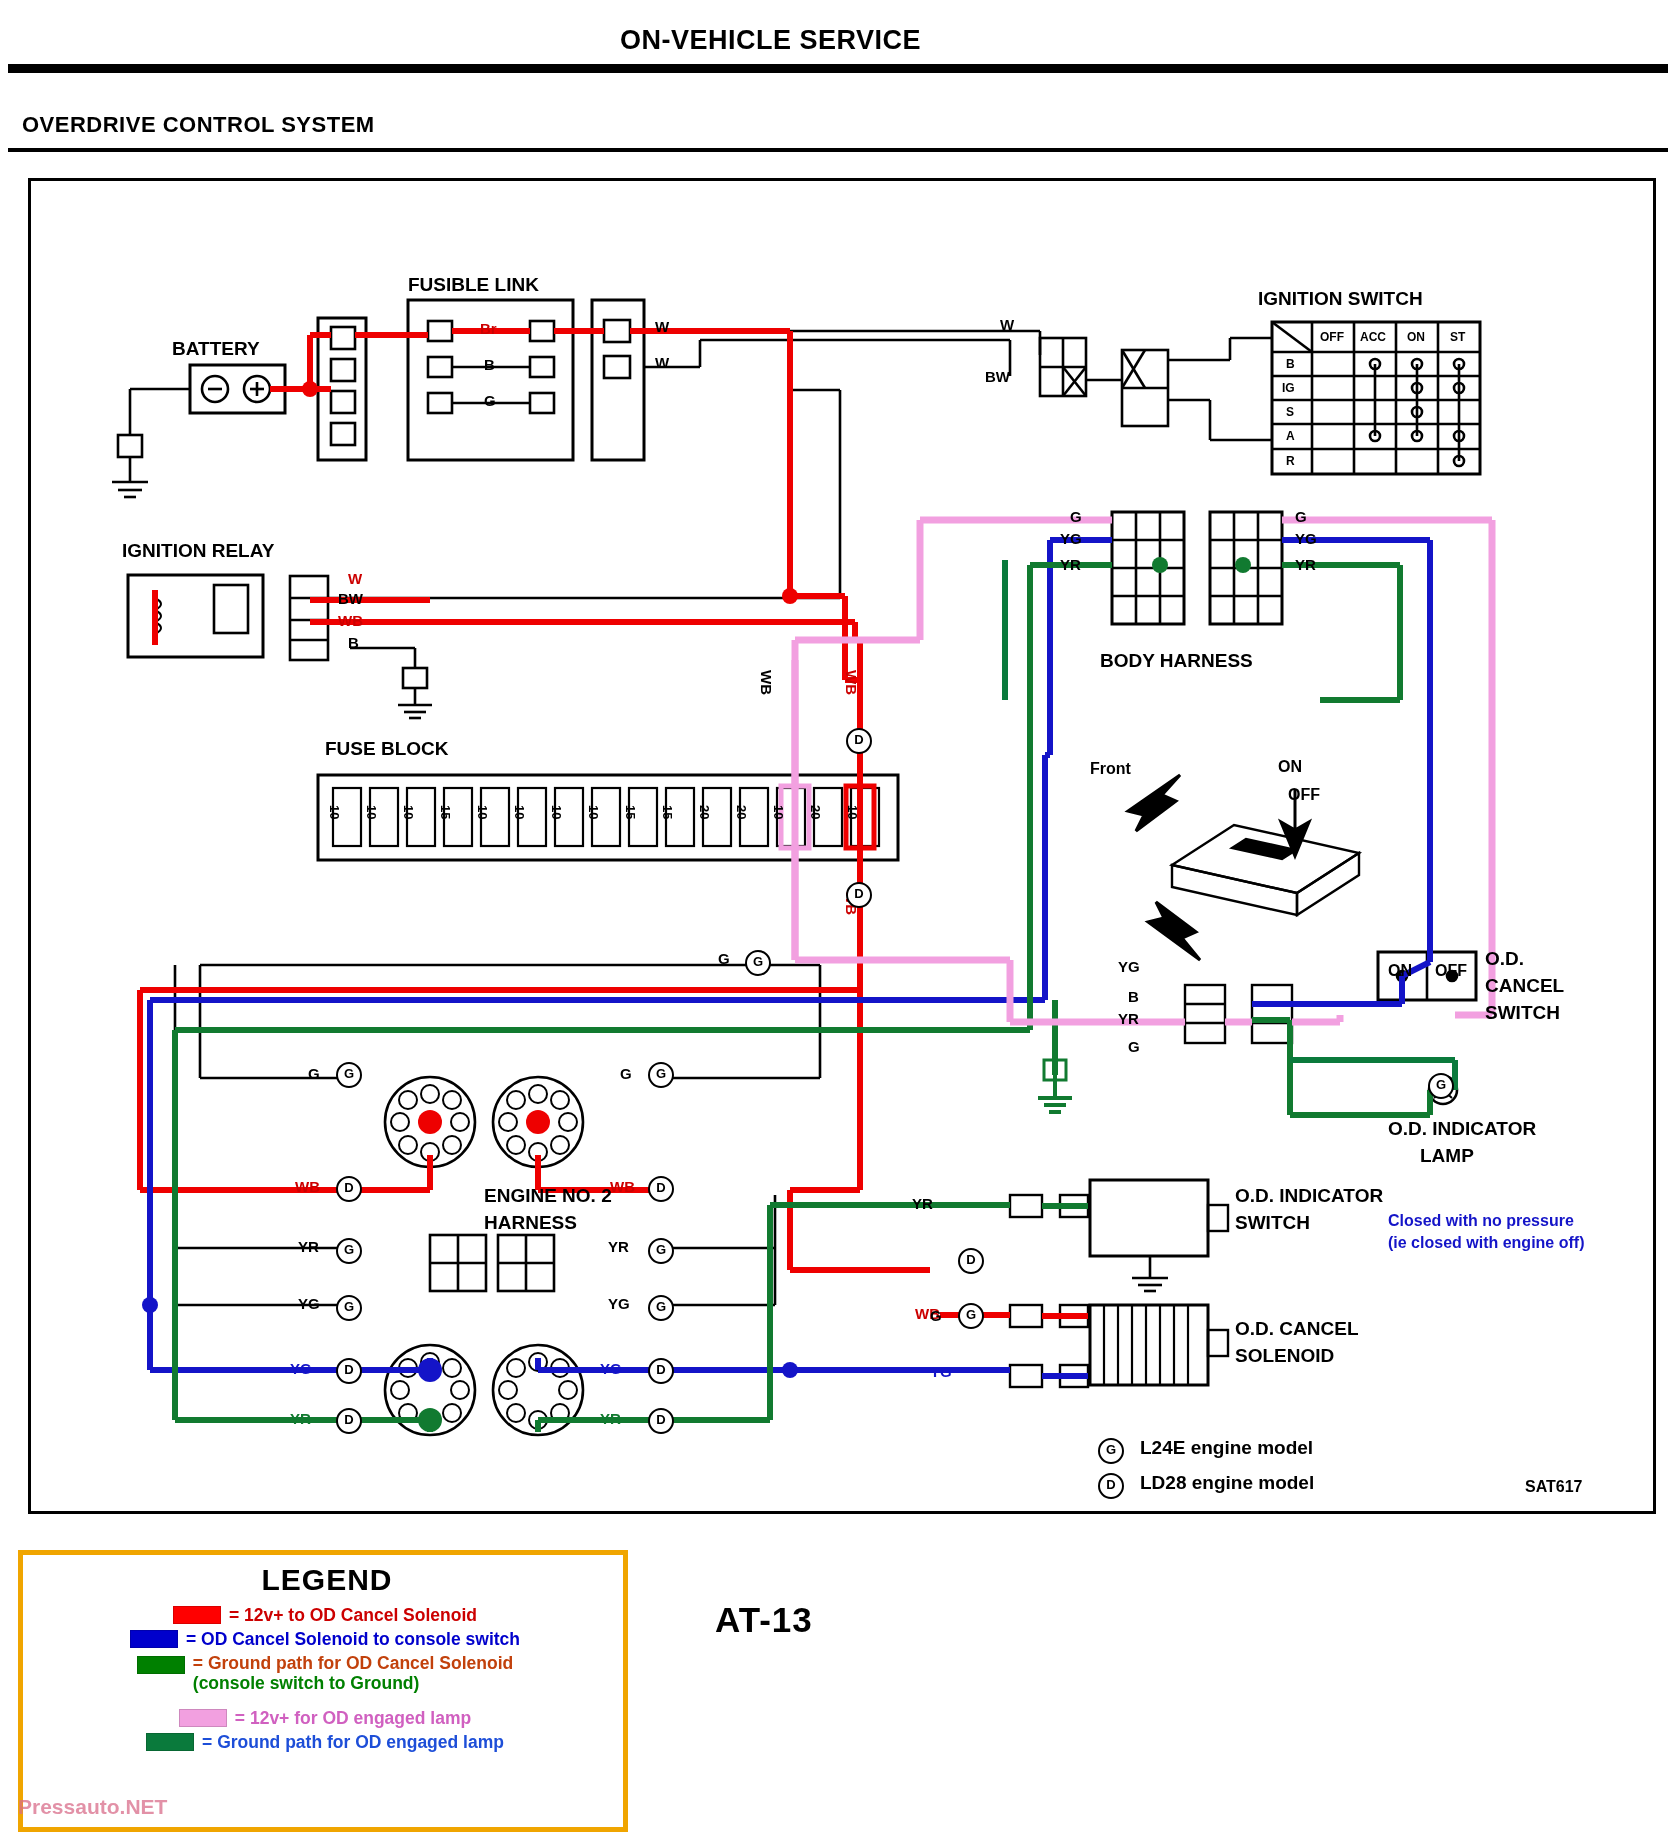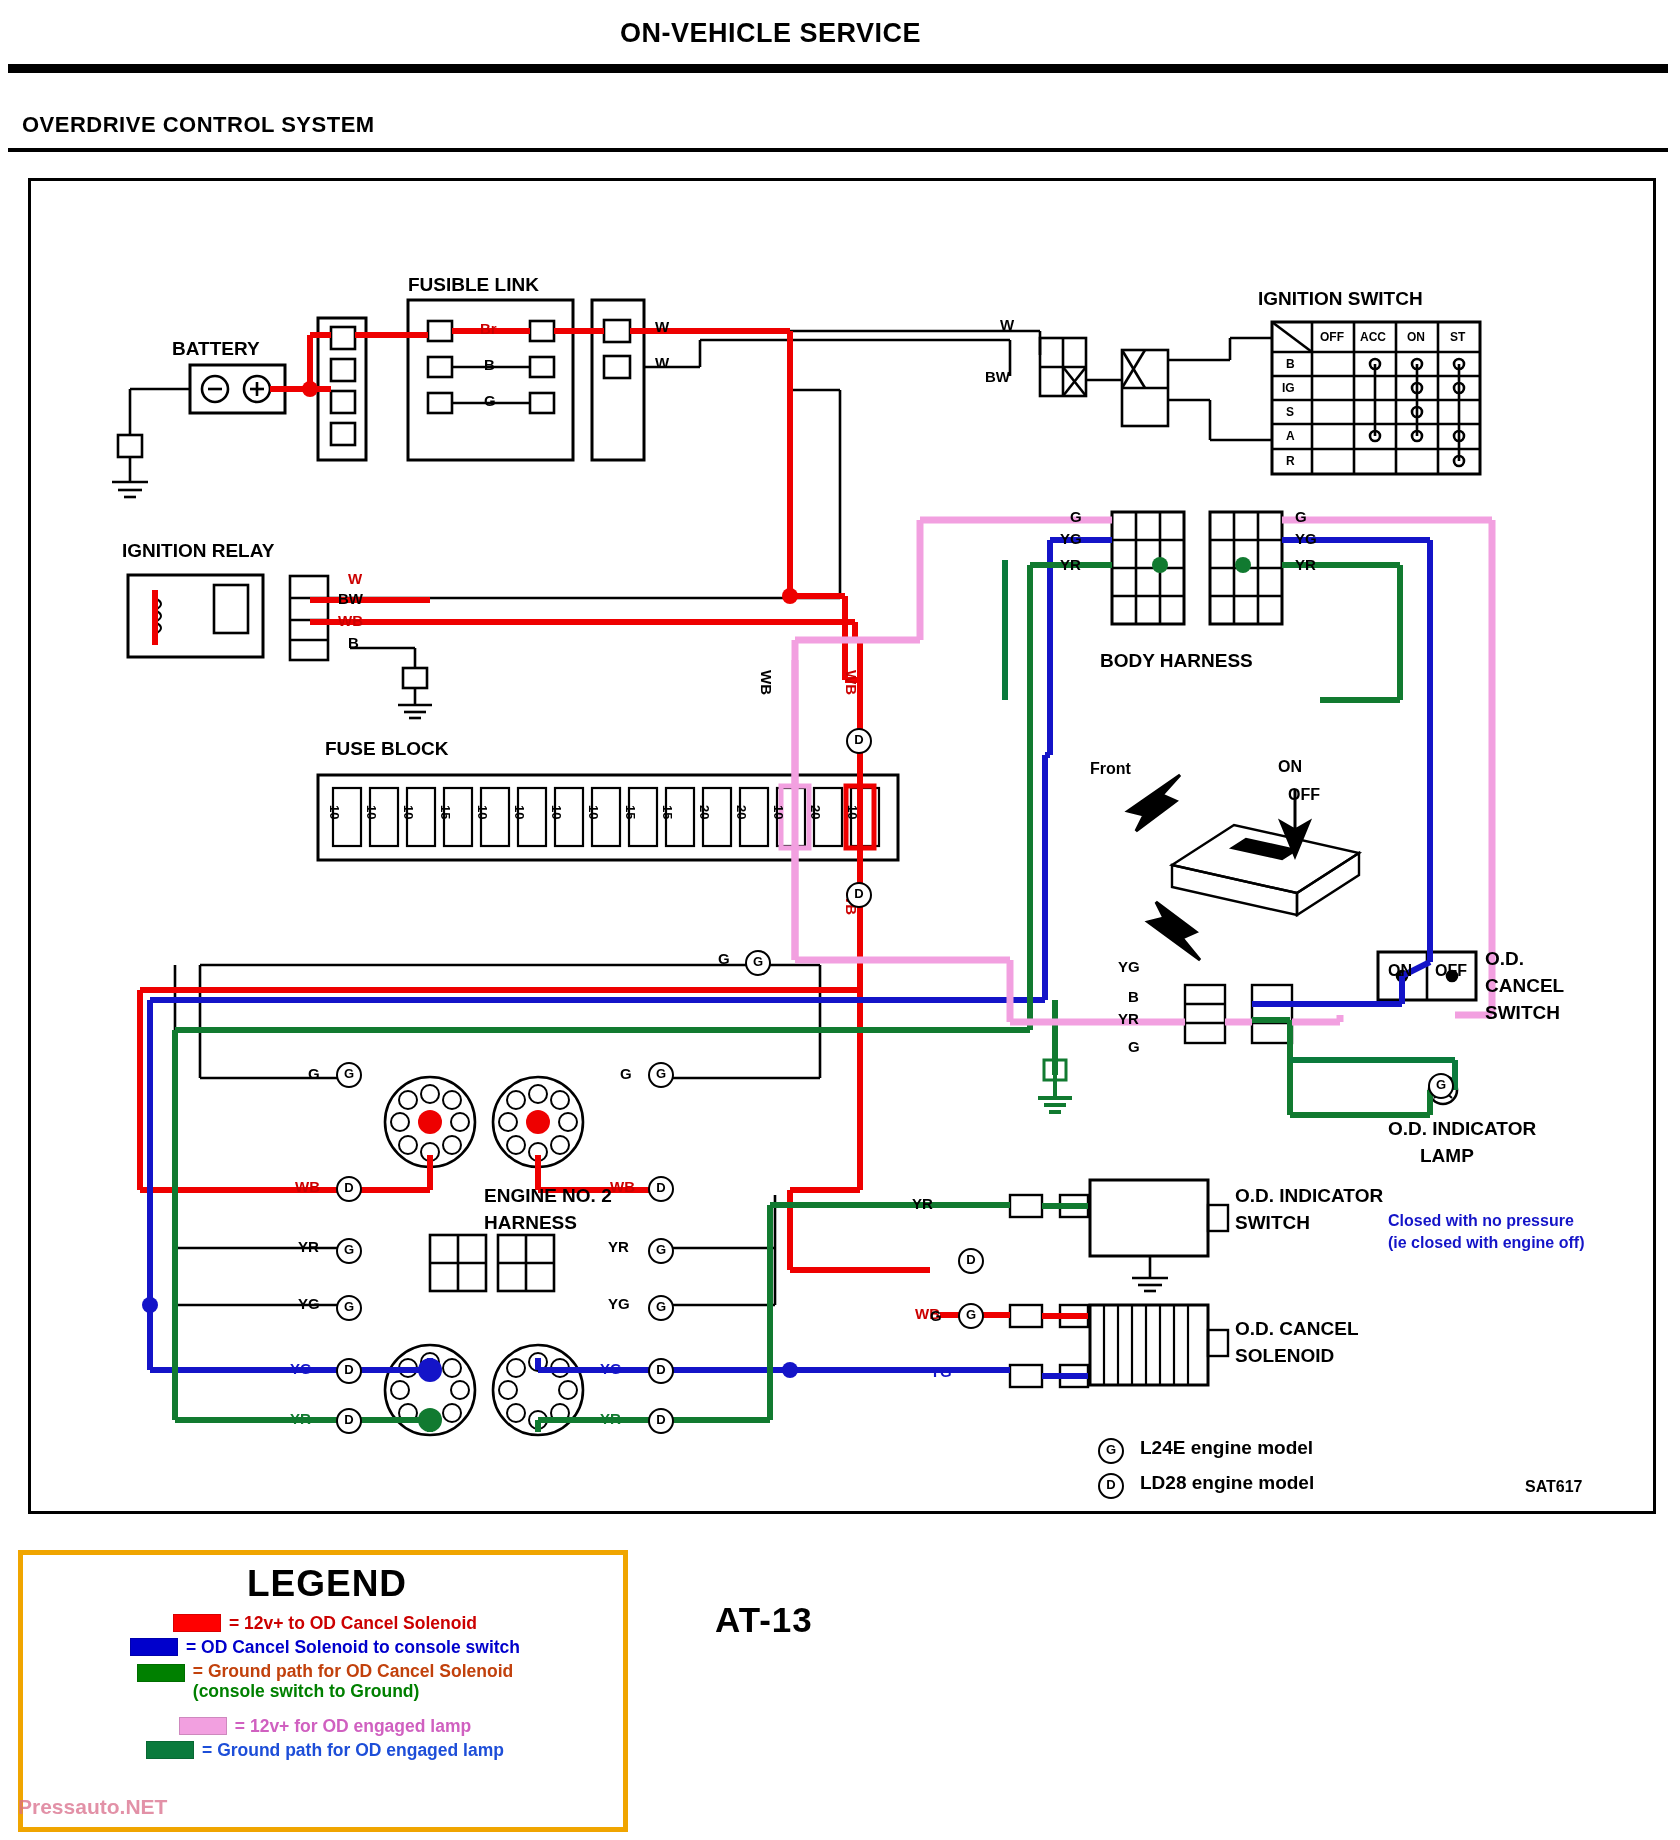--- a/index.html
+++ b/index.html
@@ -12,34 +12,34 @@
   .note{font-size:16.5px;font-weight:bold;line-height:1.45;}
   .cap{font-size:19px;font-weight:bold;}
   .cap-sm{font-size:16px;font-weight:bold;}
   .wirelbl{font-size:15px;font-weight:bold;}
   .tiny{font-size:12px;font-weight:bold;}
   .mag{font-size:13px;font-weight:bold;}
   .line{position:absolute;background:#000;}
   .box{position:absolute;border:2.5px solid #000;background:#fff;}
   svg{position:absolute;left:0;top:0;overflow:visible;}
   .legendbox{position:absolute;border:5px solid #f0a500;background:#fff;}
-  .legend-title{font-size:37px;font-weight:bold;letter-spacing:1px;margin-left:8px;}
+  .legend-title{font-size:30px;font-weight:bold;letter-spacing:1px;margin-left:8px;}
   .legend-row{display:flex;align-items:center;margin:4px 0 2px 0;justify-content:center;}
   .swatch{width:46px;height:16px;margin-right:8px;flex:0 0 auto;border:1px solid rgba(0,0,0,.15);}
   .legend-text{font-size:17.5px;font-weight:bold;line-height:1.15;}
   .atlabel{font-size:35px;font-weight:bold;letter-spacing:1px;}
   .wm{font-size:21px;font-weight:bold;color:#d96d8a;opacity:.75;}
   .conn-g,.conn-d{position:absolute;width:22px;height:22px;border:2.5px solid #000;border-radius:50%;background:#fff;font-size:13px;font-weight:bold;text-align:center;line-height:19px;}
 </style>
 </head>
 <body>
 
 <div class="page">
 
-  <div class="lbl hdr-title" style="left:620px;top:18px;text-align:right;">ON-VEHICLE SERVICE</div>
+  <div class="lbl hdr-title" style="left:620px;top:25px;text-align:right;">ON-VEHICLE SERVICE</div>
   <div class="line" style="left:8px;top:64px;width:1660px;height:9px;"></div>
 
   <div class="lbl sect-title" style="left:22px;top:112px;">OVERDRIVE CONTROL SYSTEM</div>
   <div class="line" style="left:8px;top:148px;width:1660px;height:4px;"></div>
 
   <div class="box" style="left:28px;top:178px;width:1622px;height:1330px;border-width:3px;"></div>
 
 
   <svg width="1680" height="1840">
     <g stroke="#000" fill="none" stroke-width="2.6">

